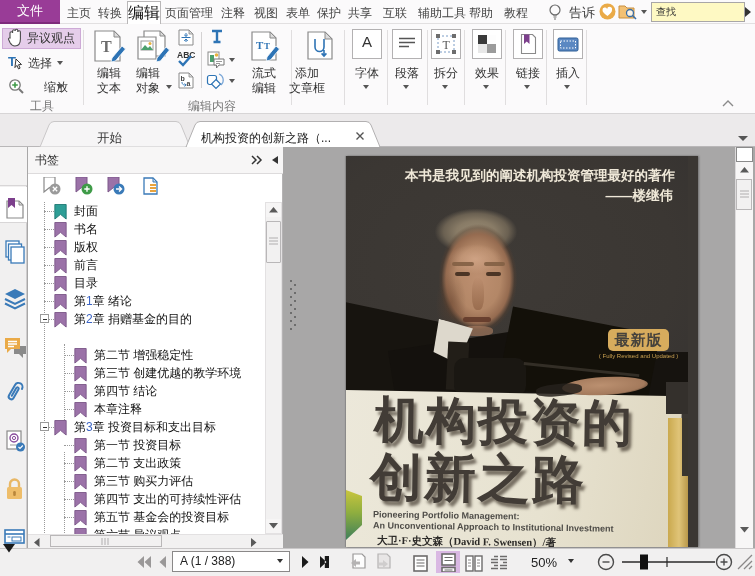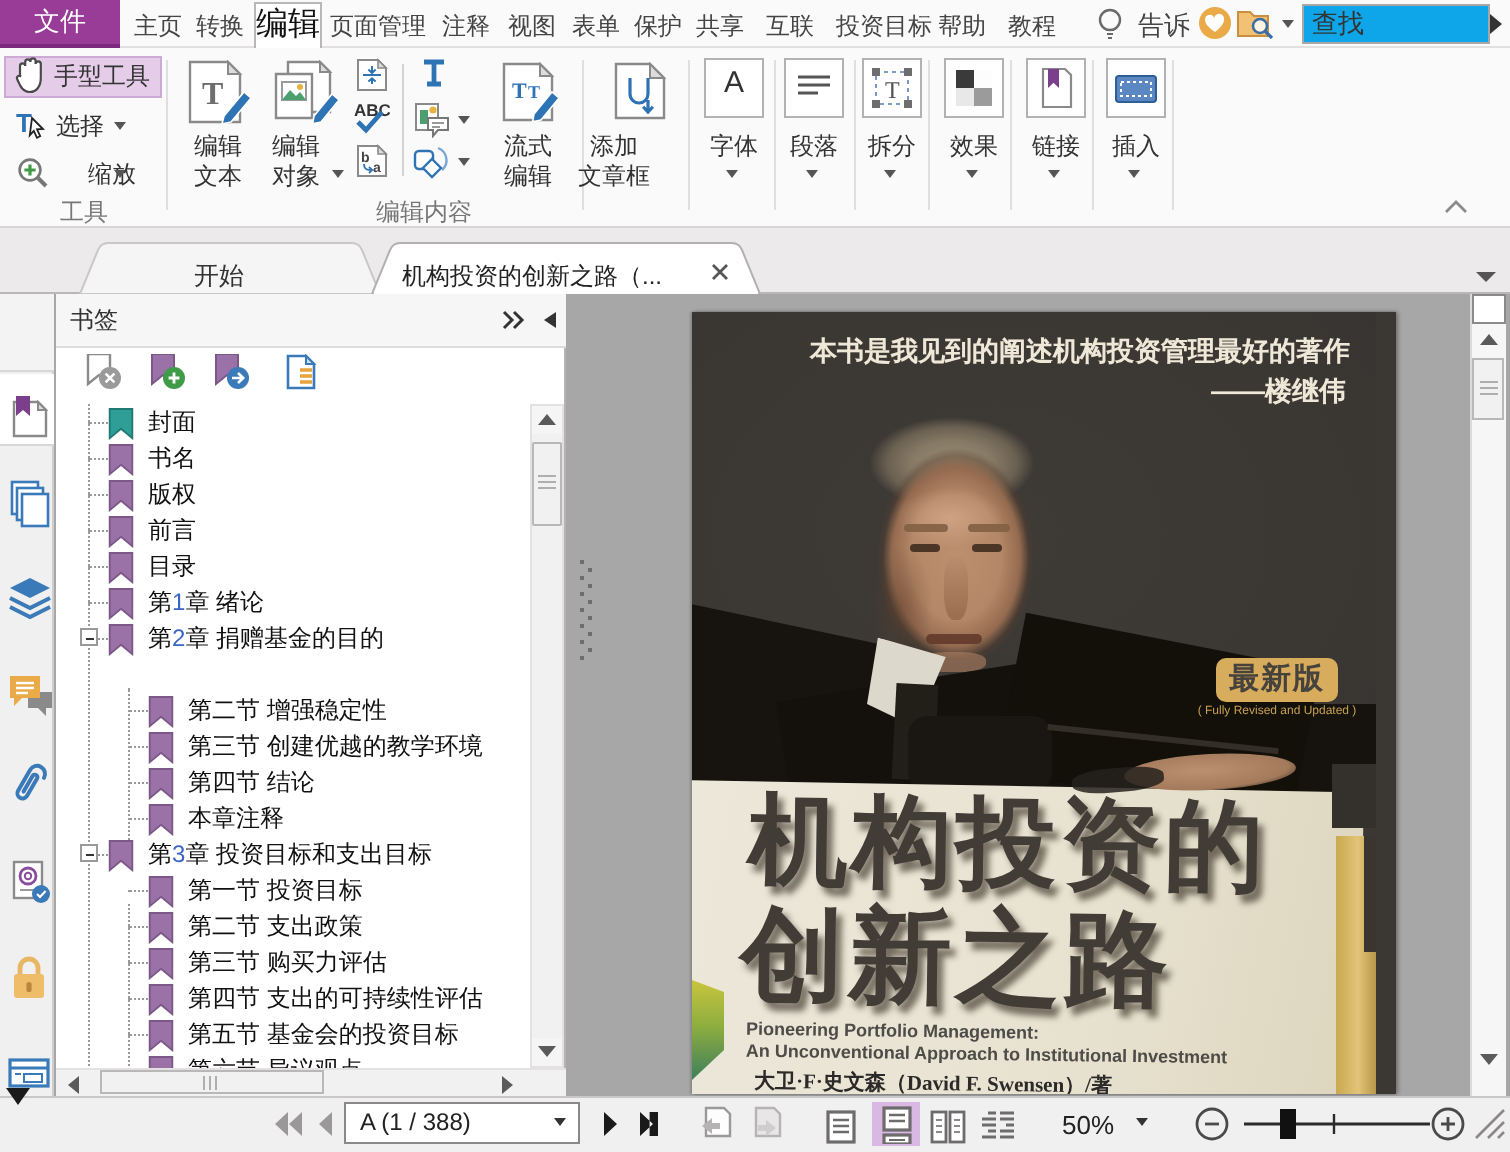--- a/index.html
+++ b/index.html
@@ -41,31 +41,31 @@
 <div class="abs mi" style="left:67px">主页</div>
 <div class="abs mi" style="left:98px">转换</div>
 <div class="abs" id="mi-edit">编辑</div>
 <div class="abs mi" style="left:165px">页面管理</div>
 <div class="abs mi" style="left:221px">注释</div>
 <div class="abs mi" style="left:254px">视图</div>
 <div class="abs mi" style="left:286px">表单</div>
 <div class="abs mi" style="left:317px">保护</div>
 <div class="abs mi" style="left:348px">共享</div>
 <div class="abs mi" style="left:383px">互联</div>
-<div class="abs mi" style="left:418px">投资目标</div>
+<div class="abs mi" style="left:418px">辅助工具</div>
 <div class="abs mi" style="left:469px">帮助</div>
 <div class="abs mi" style="left:504px">教程</div>
 
 <div class="abs" id="ribbon"></div>
 
 <div class="abs" id="handhl"></div>
 <svg class="abs" style="left:7px;top:28px" width="17" height="20" viewBox="0 0 17 20">
     <path d="M3 10 V5 a1.3 1.3 0 0 1 2.6 0 V3 a1.3 1.3 0 0 1 2.6 0 V2.5 a1.3 1.3 0 0 1 2.6 0 V4 a1.3 1.3 0 0 1 2.6 0 v7 c0 4-2 7-5.5 7 c-2.5 0-3.6-1-4.8-3.2 L1.6 11.6 a1.2 1.2 0 0 1 1.9-1.4 z" fill="#fff" stroke="#4a4a4a" stroke-width="1.1"></path>
   </svg>
-<div class="abs rtext" style="left:27px;top:31px">手型工具</div>
+<div class="abs rtext" style="left:27px;top:31px">异议观点</div>
 <svg class="abs" style="left:8px;top:54px" width="16" height="16" viewBox="0 0 16 16">
     <text x="0" y="12" font-size="13" font-weight="bold" fill="#2e74b5" font-family="Liberation Sans">T</text>
     <path d="M8 5 l5.5 5.5 -3 .2 1.6 3.4 -1.6.8 -1.6-3.5 -2 2.2 z" fill="#fff" stroke="#222" stroke-width="0.9"></path>
   </svg>
 <div class="abs rtext" style="left:28px;top:56px">选择</div>
 <div class="abs dar" style="left:57px;top:61px"></div>
 <svg class="abs" style="left:8px;top:78px" width="17" height="17" viewBox="0 0 17 17">
     <circle cx="7" cy="7" r="5.2" fill="#fff" stroke="#777" stroke-width="1.3"></circle>
     <path d="M7 4.2 v5.6 M4.2 7 h5.6" stroke="#3f9b48" stroke-width="1.6"></path>
     <path d="M11 11 L15 15" stroke="#777" stroke-width="2"></path>
@@ -218,21 +218,21 @@
 <svg class="abs" style="left:599px;top:3px" width="17" height="17" viewBox="0 0 17 17">
     <circle cx="8.5" cy="8.5" r="8" fill="#eaaa47"></circle>
     <path d="M8.5 13 C5 10.5 3.5 8.8 3.5 6.9 a2.4 2.4 0 0 1 4.6-1 a2.4 2.4 0 0 1 4.9 1 c0 1.9-1.5 3.6-4.5 6.1 z" fill="#fff"></path>
   </svg>
 <svg class="abs" style="left:618px;top:4px" width="20" height="16" viewBox="0 0 20 16">
     <path d="M1 2 h6 l2 2 h7 v10 h-15 z" fill="#f3c173" stroke="#c98f3e"></path>
     <circle cx="12" cy="9" r="3.5" fill="#fff" fill-opacity="0.8" stroke="#3a6ea5" stroke-width="1.3"></circle>
     <path d="M14.5 11.5 L18 15" stroke="#3a6ea5" stroke-width="1.6"></path>
   </svg>
 <div class="abs dar" style="left:641px;top:10px"></div>
-<div class="abs" style="left:651px;top:2px;width:94px;height:20px;background:#0ea5e9;border:1px solid #a8a6a7;font-size:13px;color:#333;line-height:18px;padding-left:4px;">查找</div>
+<div class="abs" style="left:651px;top:2px;width:94px;height:20px;background:#fef9c3;border:1px solid #a8a6a7;font-size:10px;color:#333;line-height:18px;padding-left:4px;">查找</div>
 <div class="abs" style="left:745px;top:7px;width:0;height:0;border-top:5px solid transparent;border-bottom:5px solid transparent;border-left:6px solid #333;"></div>
 
 <div class="abs" id="tabbar" style="left:0;top:114px;width:755px;height:33px;background:#eceaeb;border-bottom:1px solid #b9b7b8;"></div>
 <svg class="abs" style="left:0;top:119px" width="755" height="28" viewBox="0 0 755 28">
 <path d="M40 28 L49 6 q1.5-3.5 5-3.5 L176 2.5 q3.5 0 5 3.5 L190 28 Z" fill="#f6f5f6" stroke="#c9c7c8" stroke-width="1"></path>
 <path d="M186 28 L195 6 q1.5-3.5 5-3.5 L366 2.5 q3.5 0 5 3.5 L380 28 Z" fill="#ffffff" stroke="#b2b0b1" stroke-width="1"></path>
 <rect x="187" y="27" width="192" height="2" fill="#ffffff"></rect>
 <text x="97" y="23" font-size="12.5" fill="#333" font-family="Liberation Sans">开始</text>
 <text x="201" y="23" font-size="12" fill="#222" font-family="Liberation Sans">机构投资的创新之路（...</text>
 <path d="M356.5 13.5 l7 7 m0 -7 l-7 7" stroke="#555" stroke-width="1.4"></path>

